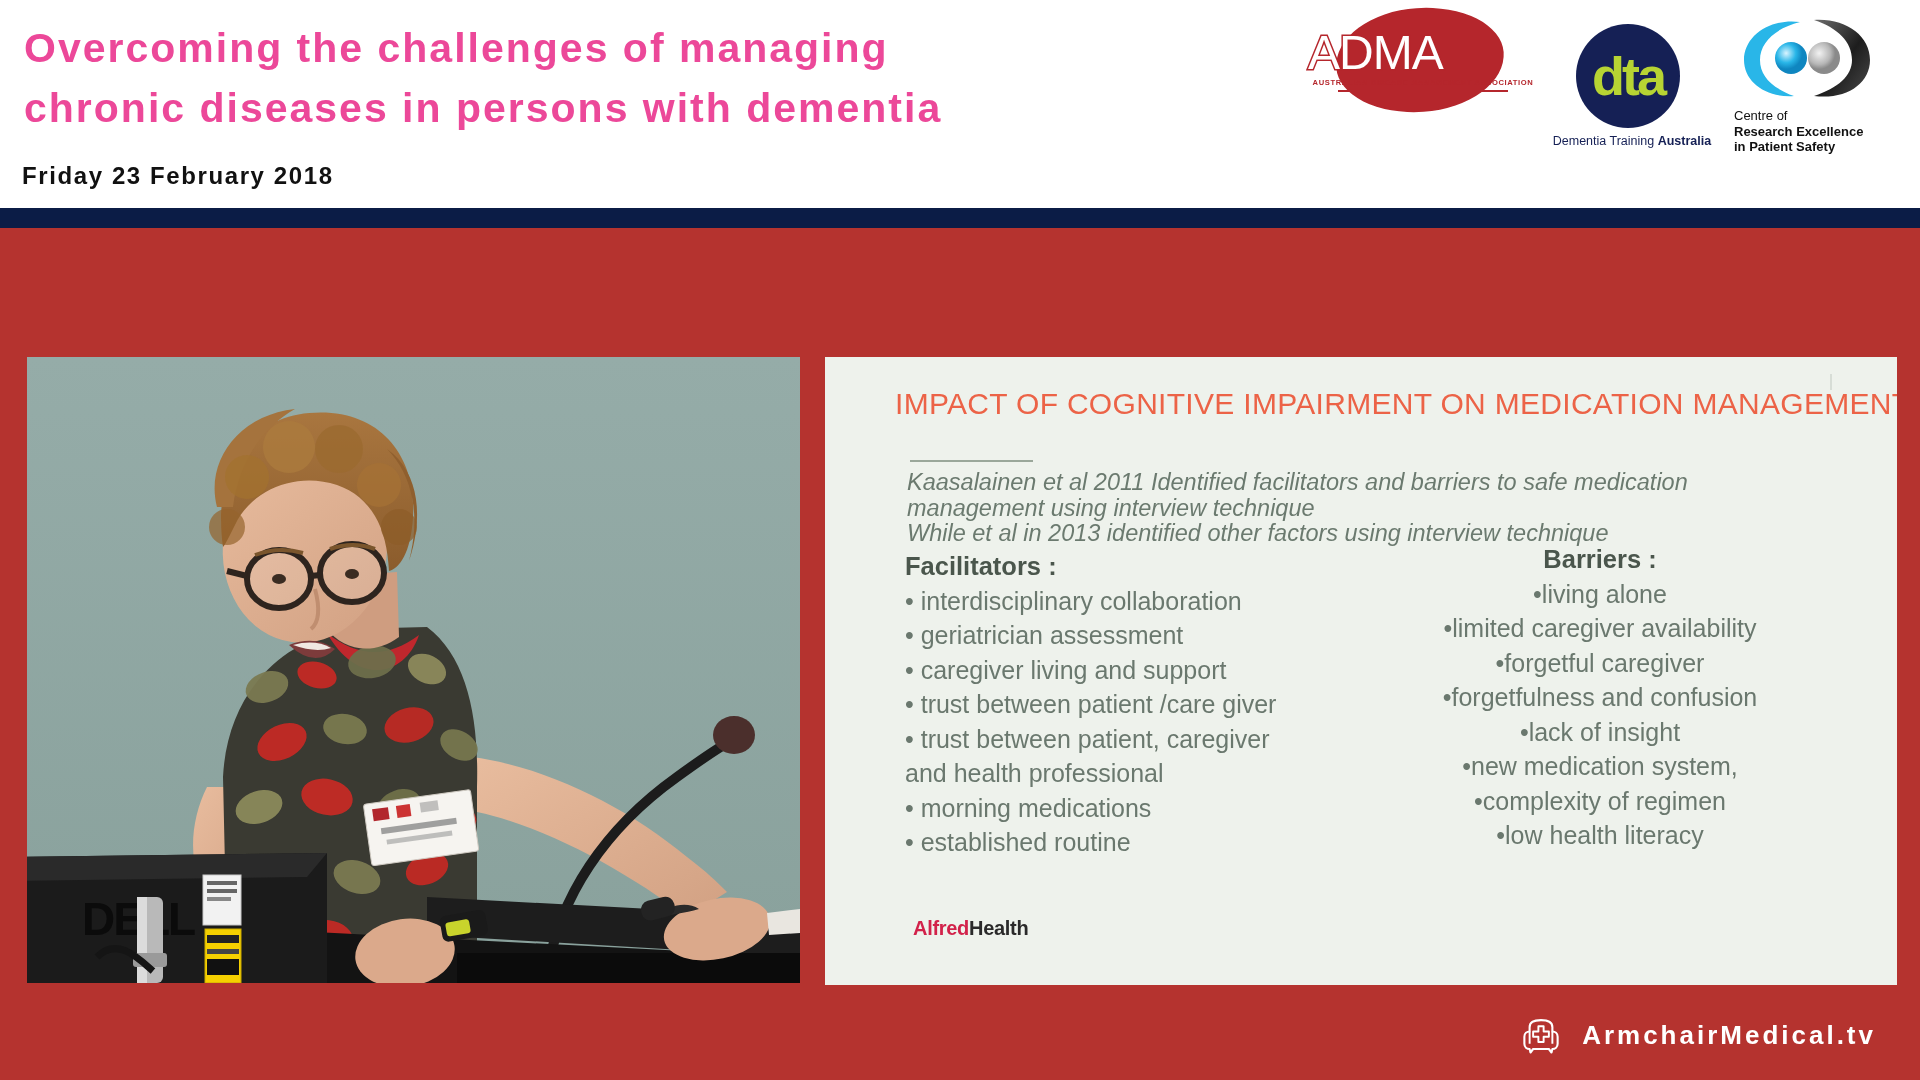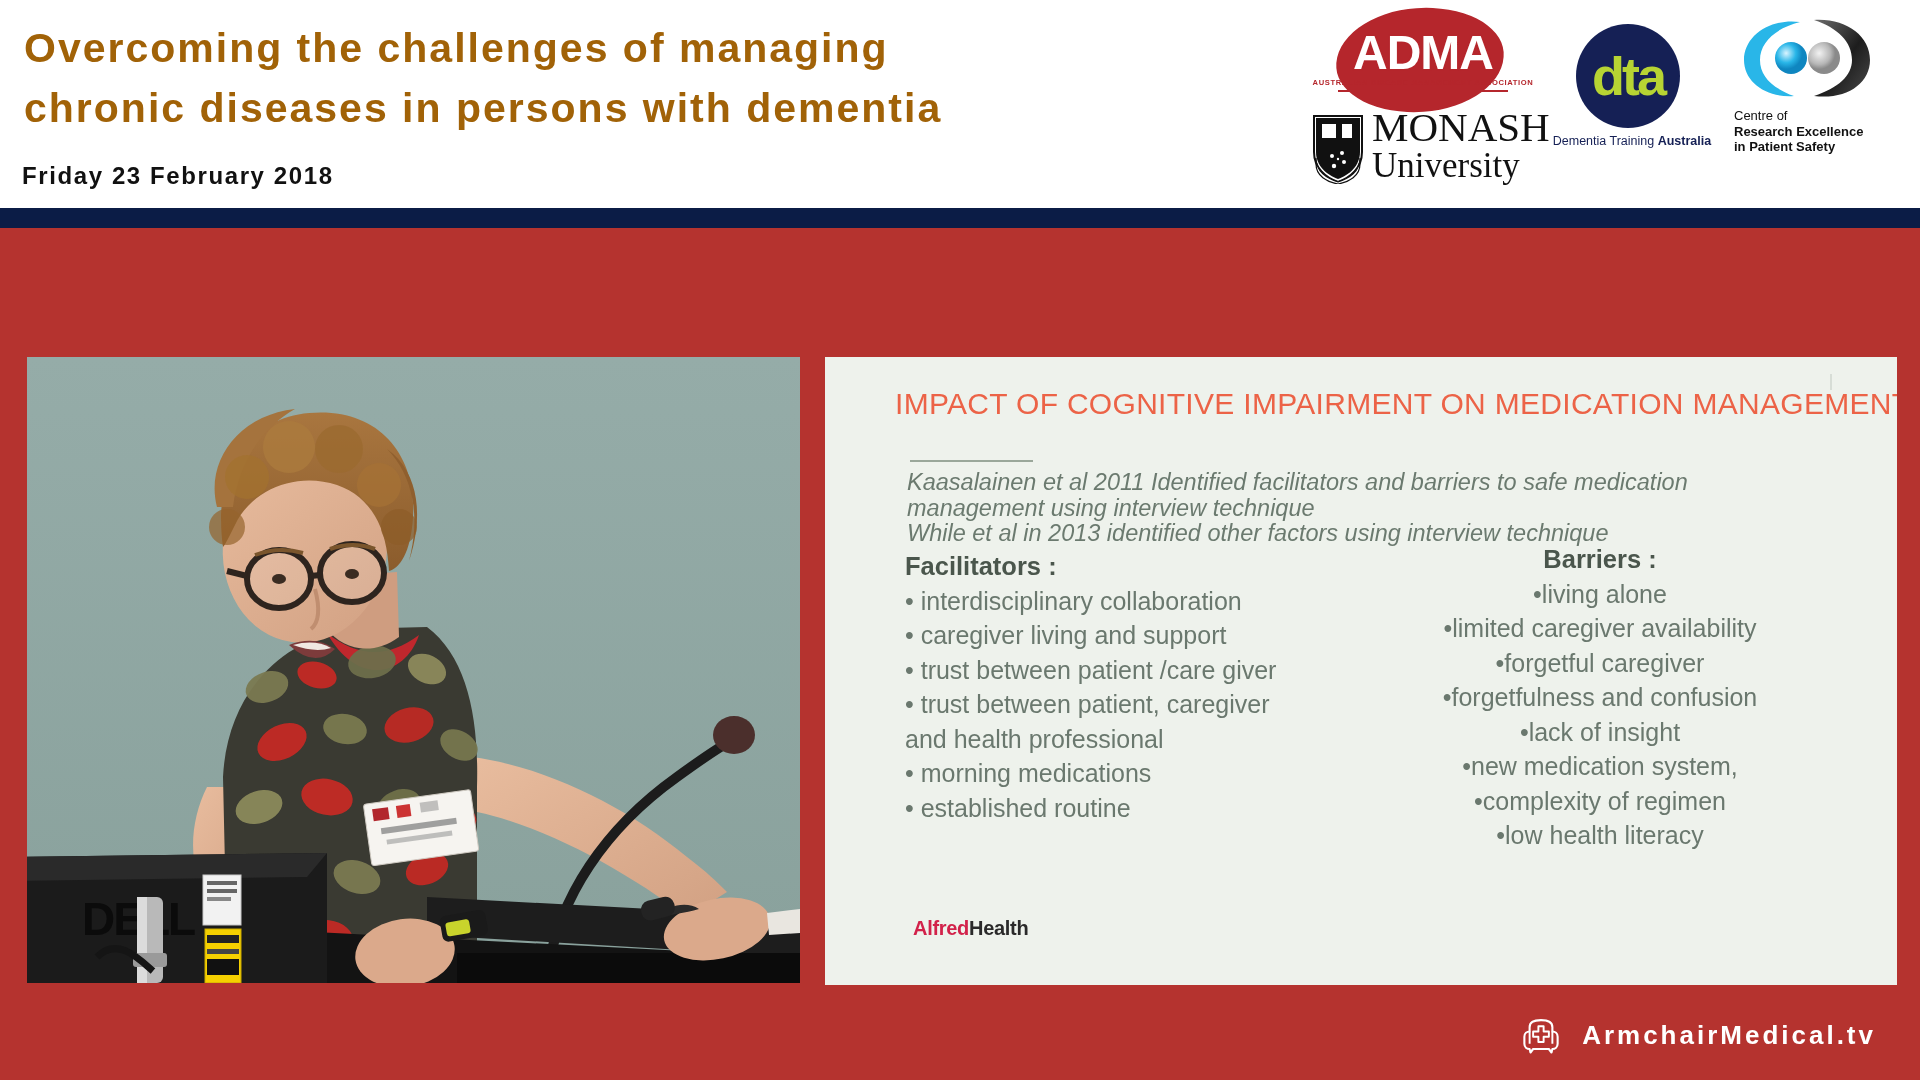--- a/index.html
+++ b/index.html
@@ -10,21 +10,21 @@
   }
   #page { position:relative; width:1920px; height:1080px; background:#b5332f; }
 
   
   .header {
     position:absolute; left:0; top:0; width:1920px; height:208px;
     background:#ffffff;
   }
   .header-title {
     position:absolute; left:24px; top:18px; width:1300px;
-    color:#a16207;
+    color:#ec4899;
     font-family:"Liberation Sans", sans-serif;
     font-weight:bold;
     font-size:41px;
     line-height:60px;
     letter-spacing:2.0px;
   }
   .header-title .line { display:block; white-space:nowrap; }
   .header-date {
     position:absolute; left:22px; top:162px;
     color:#111111;
@@ -36,23 +36,23 @@
 
   
   .adma { position:absolute; left:8px; top:6px; width:230px; height:108px; }
   .adma .blob {
     position:absolute; left:28px; top:2px; width:168px; height:104px;
     background:#b5262c; border-radius:50% 50% 50% 50%/52% 48% 52% 48%;
     transform:rotate(-4deg);
   }
   .adma .word {
     position:absolute; left:0; top:22px; width:230px;
-    text-align:center;
+    text-align:left;
     font-family:"Liberation Sans", sans-serif;
-    font-weight:bold; font-size:48px; letter-spacing:-1px;
+    font-weight:normal; font-size:48px; letter-spacing:-1px;
     color:#ffffff;
     -webkit-text-stroke:3px #b5262c;
     paint-order:stroke fill;
     line-height:50px;
   }
   .adma .sub {
     position:absolute; left:0; top:72px; width:230px; text-align:center;
     font-size:7.6px; font-weight:bold; letter-spacing:0.6px; color:#b5262c;
     white-space:nowrap;
   }
@@ -177,39 +177,20 @@
 
     <div class="logos">
 
       <div class="adma">
         <div class="blob"></div>
         <div class="word">ADMA</div>
         <div class="rule"></div>
         <div class="sub">AUSTRALIAN DISEASE MANAGEMENT ASSOCIATION</div>
       </div>
 
-      <div class="monash">
-        <svg class="shield" viewBox="0 0 56 72">
-          <path d="M4 4 H52 V40 C52 56 40 66 28 70 C16 66 4 56 4 40 Z" fill="#ffffff" stroke="#111" stroke-width="2"></path>
-          <path d="M6 6 H50 V33 H6 Z" fill="#111"></path>
-          <rect x="12" y="12" width="14" height="14" fill="#fff"></rect>
-          <rect x="32" y="12" width="10" height="14" fill="#fff"></rect>
-          <path d="M6 33 H50 V40 C50 54 39 63 28 67 C17 63 6 54 6 40 Z" fill="#111"></path>
-          <circle cx="22" cy="44" r="2" fill="#fff"></circle>
-          <circle cx="32" cy="41" r="2" fill="#fff"></circle>
-          <circle cx="34" cy="50" r="2" fill="#fff"></circle>
-          <circle cx="24" cy="54" r="2.2" fill="#fff"></circle>
-          <circle cx="28" cy="47" r="1.2" fill="#fff"></circle>
-          <path d="M6 46 C6 60 17 66 28 70 C39 66 50 60 50 46 L50 52 C50 64 39 70 28 72 C17 70 6 64 6 52 Z" fill="#fff" stroke="#111" stroke-width="1.2"></path>
-        </svg>
-        <div class="mtext">
-          <span class="m1">MONASH</span>
-          <span class="m2">University</span>
-        </div>
-      </div>
 
       <div class="dta">
         <div class="circle"></div>
         <div class="glyph">dta</div>
         <div class="dtacap"><span>Dementia Training </span><b>Australia</b></div>
       </div>
 
       <div class="creps">
         <svg class="mark" viewBox="0 0 142 86">
           <defs>
@@ -383,20 +364,21 @@
 
     <div class="slide-intro">
       <div>Kaasalainen et al 2011 Identified facilitators and barriers to safe medication</div>
       <div>management using interview technique</div>
       <div>While et al in 2013 identified other factors using interview technique</div>
     </div>
 
     <div class="col col-left">
       <div class="hd">Facilitators :</div>
       <div>• interdisciplinary  collaboration</div>
+      <div>• geriatrician  assessment</div>
       <div>• caregiver  living and support</div>
       <div>• trust between  patient /care giver</div>
       <div>• trust between  patient,  caregiver</div>
       <div>and health professional</div>
       <div>• morning  medications</div>
       <div>• established  routine</div>
     </div>
 
     <div class="col col-right">
       <div class="hd">Barriers :</div>

